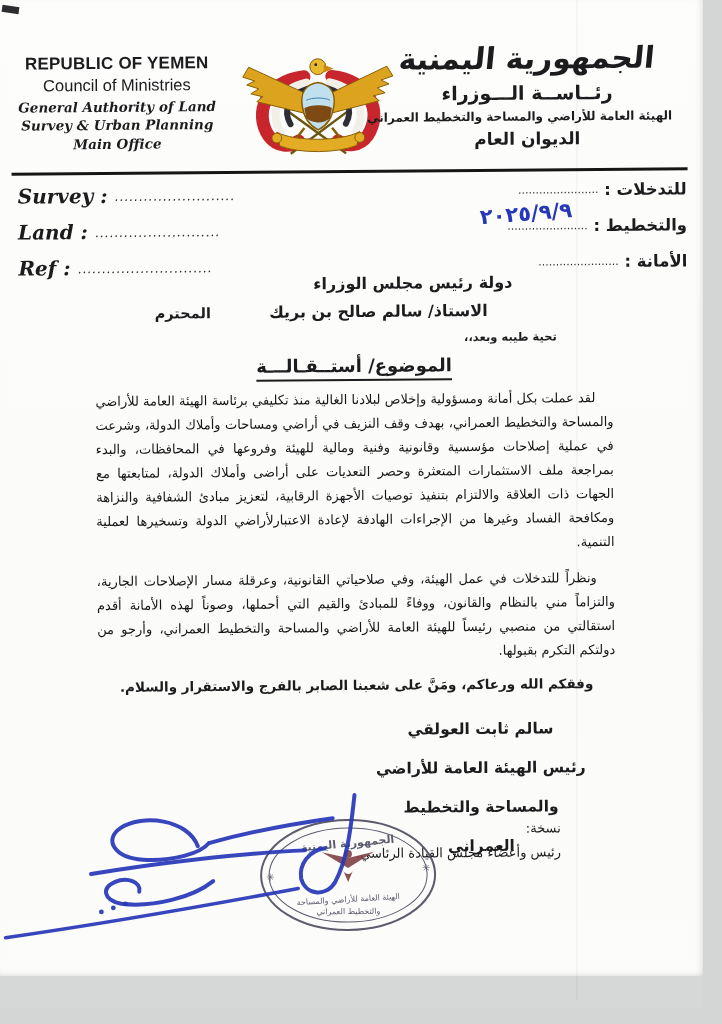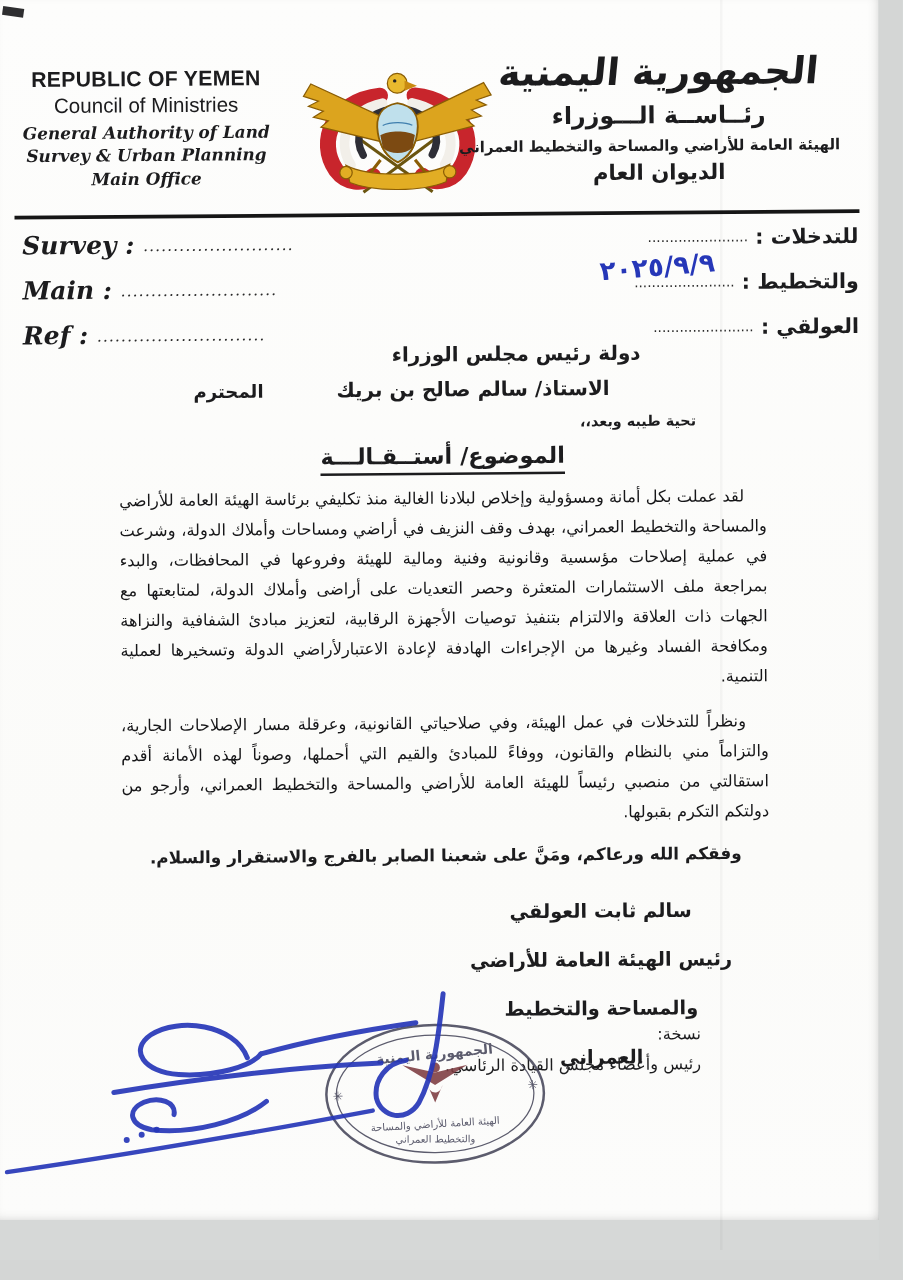--- a/index.html
+++ b/index.html
@@ -137,40 +137,40 @@
     </div>
 
     <div class="hdr-rule"></div>
 
     <div class="flds-en">
       <div class="row">
         <span>Survey :</span>
         <span class="dots">.........................</span>
       </div>
       <div class="row">
-        <span>Main :</span>
+        <span>Land :</span>
         <span class="dots">..........................</span>
       </div>
       <div class="row">
         <span>Ref :</span>
         <span class="dots">............................</span>
       </div>
     </div>
 
     <div class="flds-ar">
       <div class="row">
         <span>للتدخلات :</span>
         <span class="dots">.......................</span>
       </div>
       <div class="row">
         <span>والتخطيط :</span>
         <span class="dots">.......................</span>
       </div>
       <div class="row">
-        <span>العولقي :</span>
+        <span>الأمانة :</span>
         <span class="dots">.......................</span>
       </div>
     </div>
 
     <div class="hand-date">٢٠٢٥/٩/٩</div>
 
     <div class="letter">
       <div class="addr1">دولة رئيس مجلس الوزراء</div>
       <div class="addr-row">
         <div class="addr2">الاستاذ/ سالم صالح بن بريك</div>

